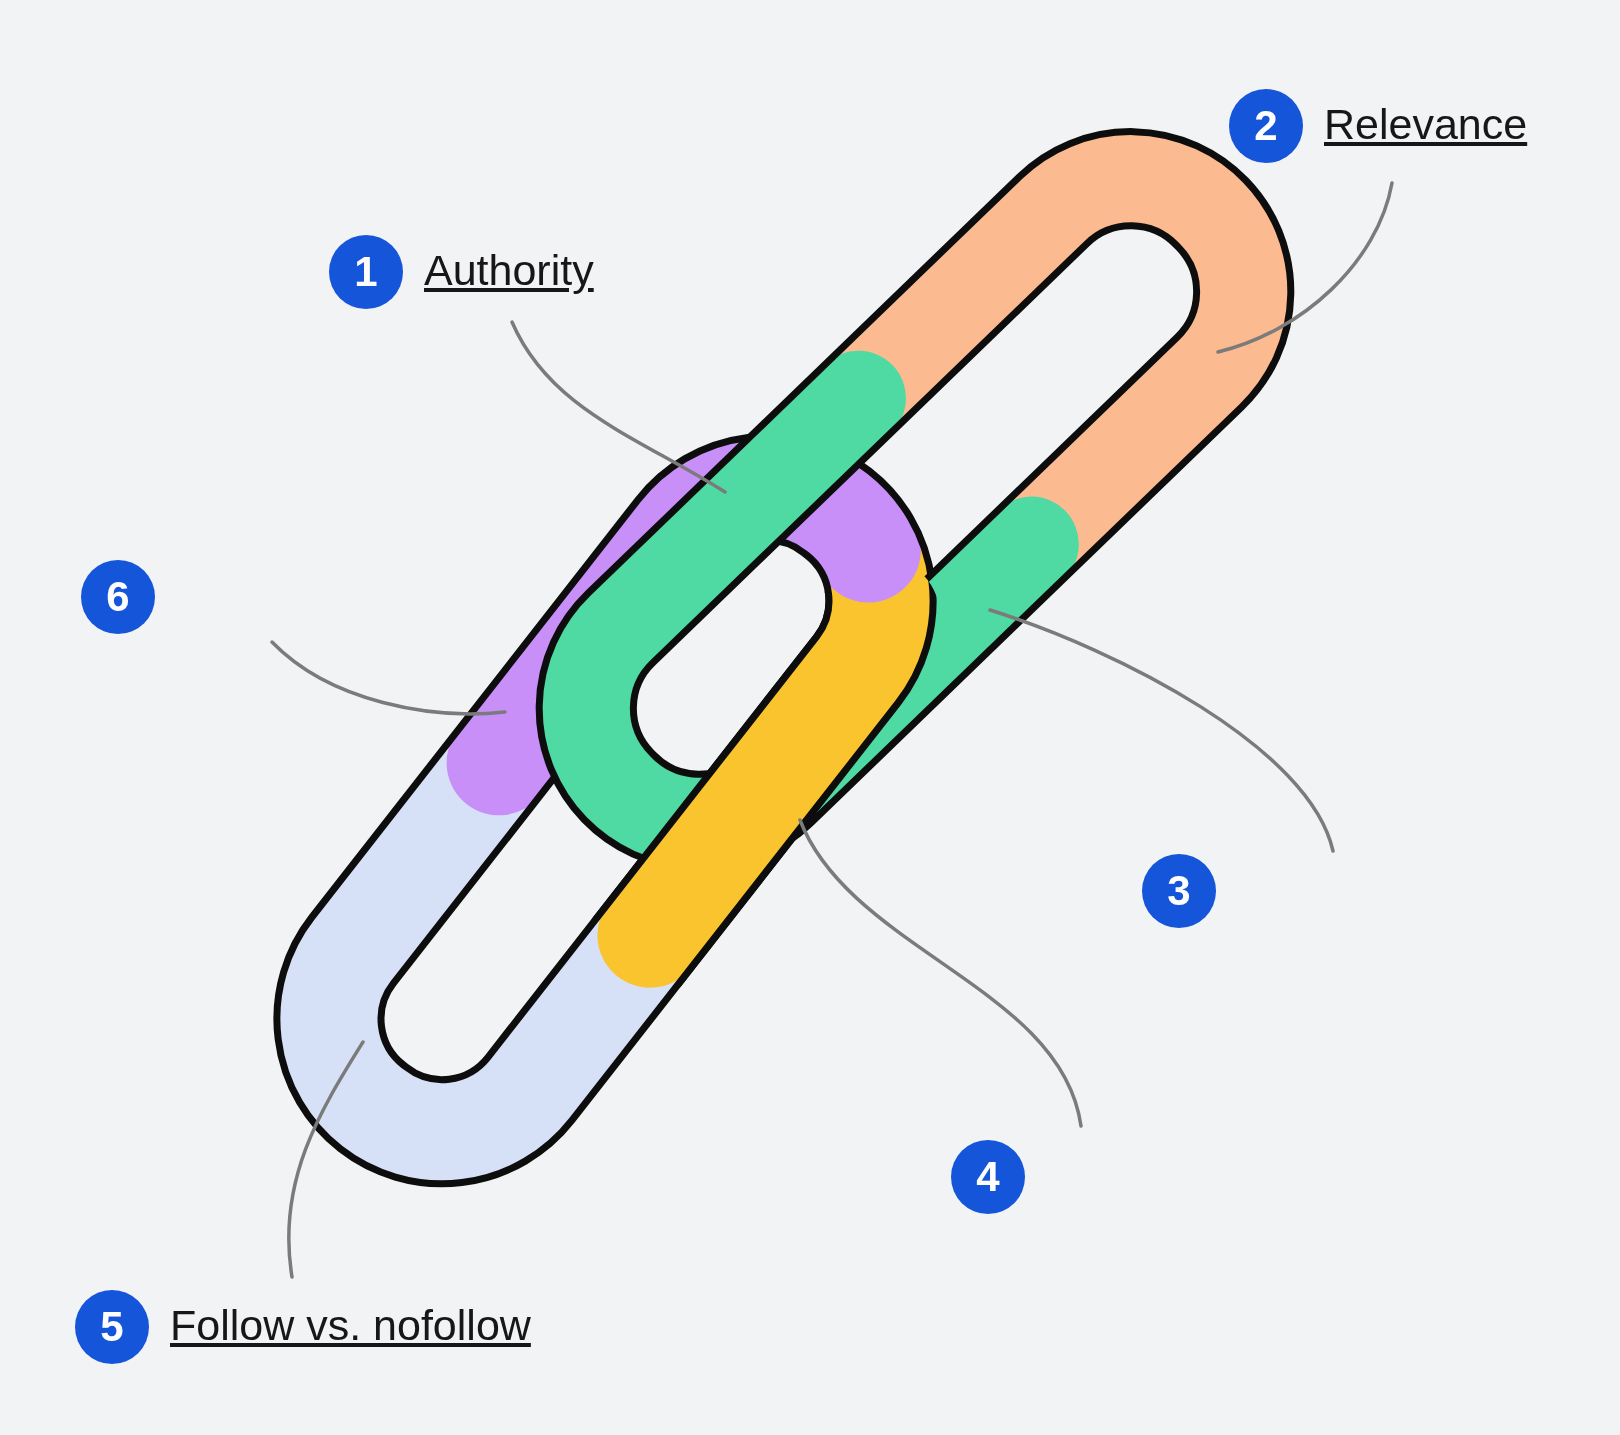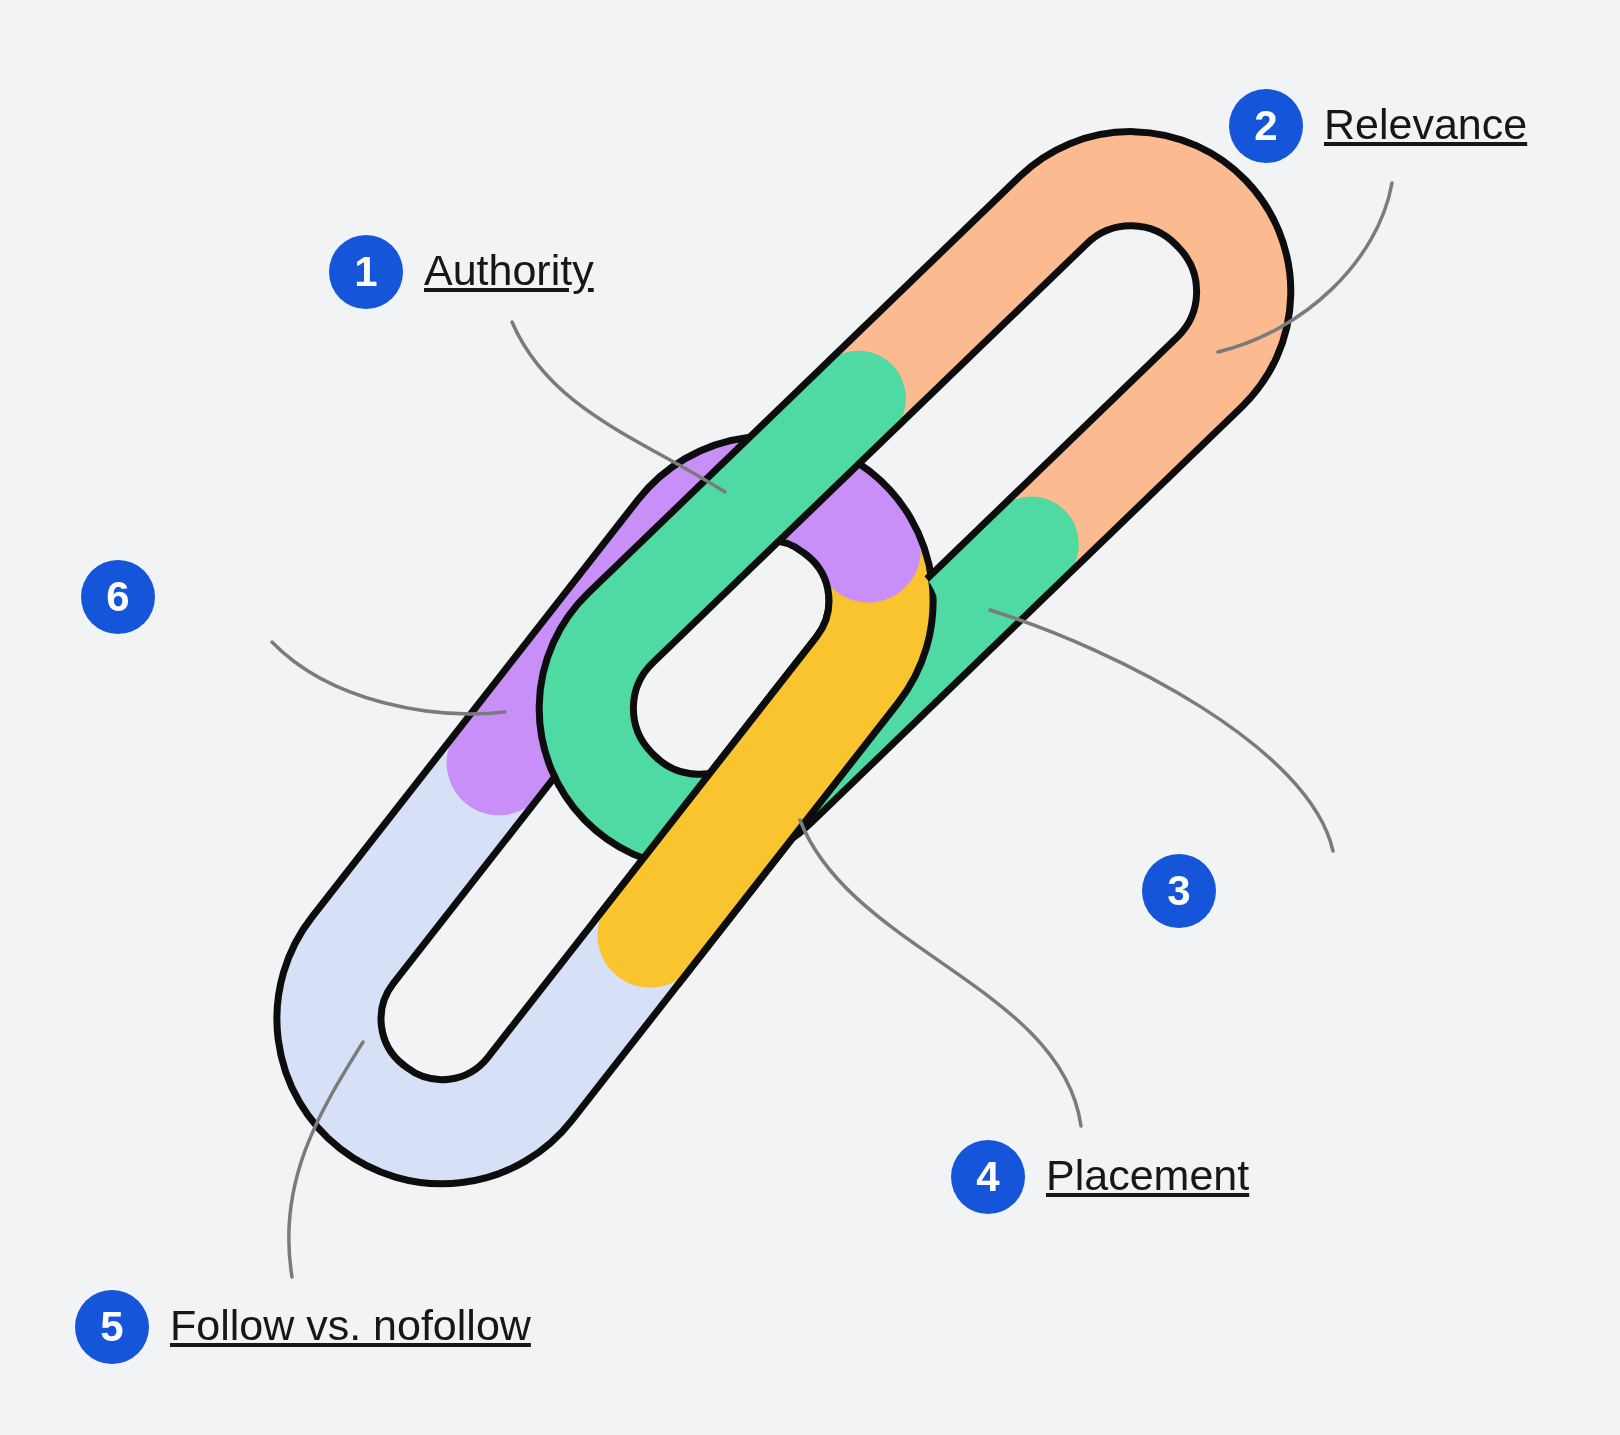--- a/index.html
+++ b/index.html
@@ -76,21 +76,20 @@
     <span class="badge">2</span>
     <span class="label-text">Relevance</span>
   </div>
 
   <div class="label" style="left:1142px;top:854px;">
     <span class="badge">3</span>
   </div>
 
   <div class="label" style="left:951px;top:1140px;">
     <span class="badge">4</span>
-    <span class="label-text">Placement</span>
   </div>
 
   <div class="label" style="left:75px;top:1290px;">
     <span class="badge">5</span>
     <span class="label-text">Follow vs. nofollow</span>
   </div>
 
   <div class="label" style="left:81px;top:560px;">
     <span class="badge">6</span>
   </div>

